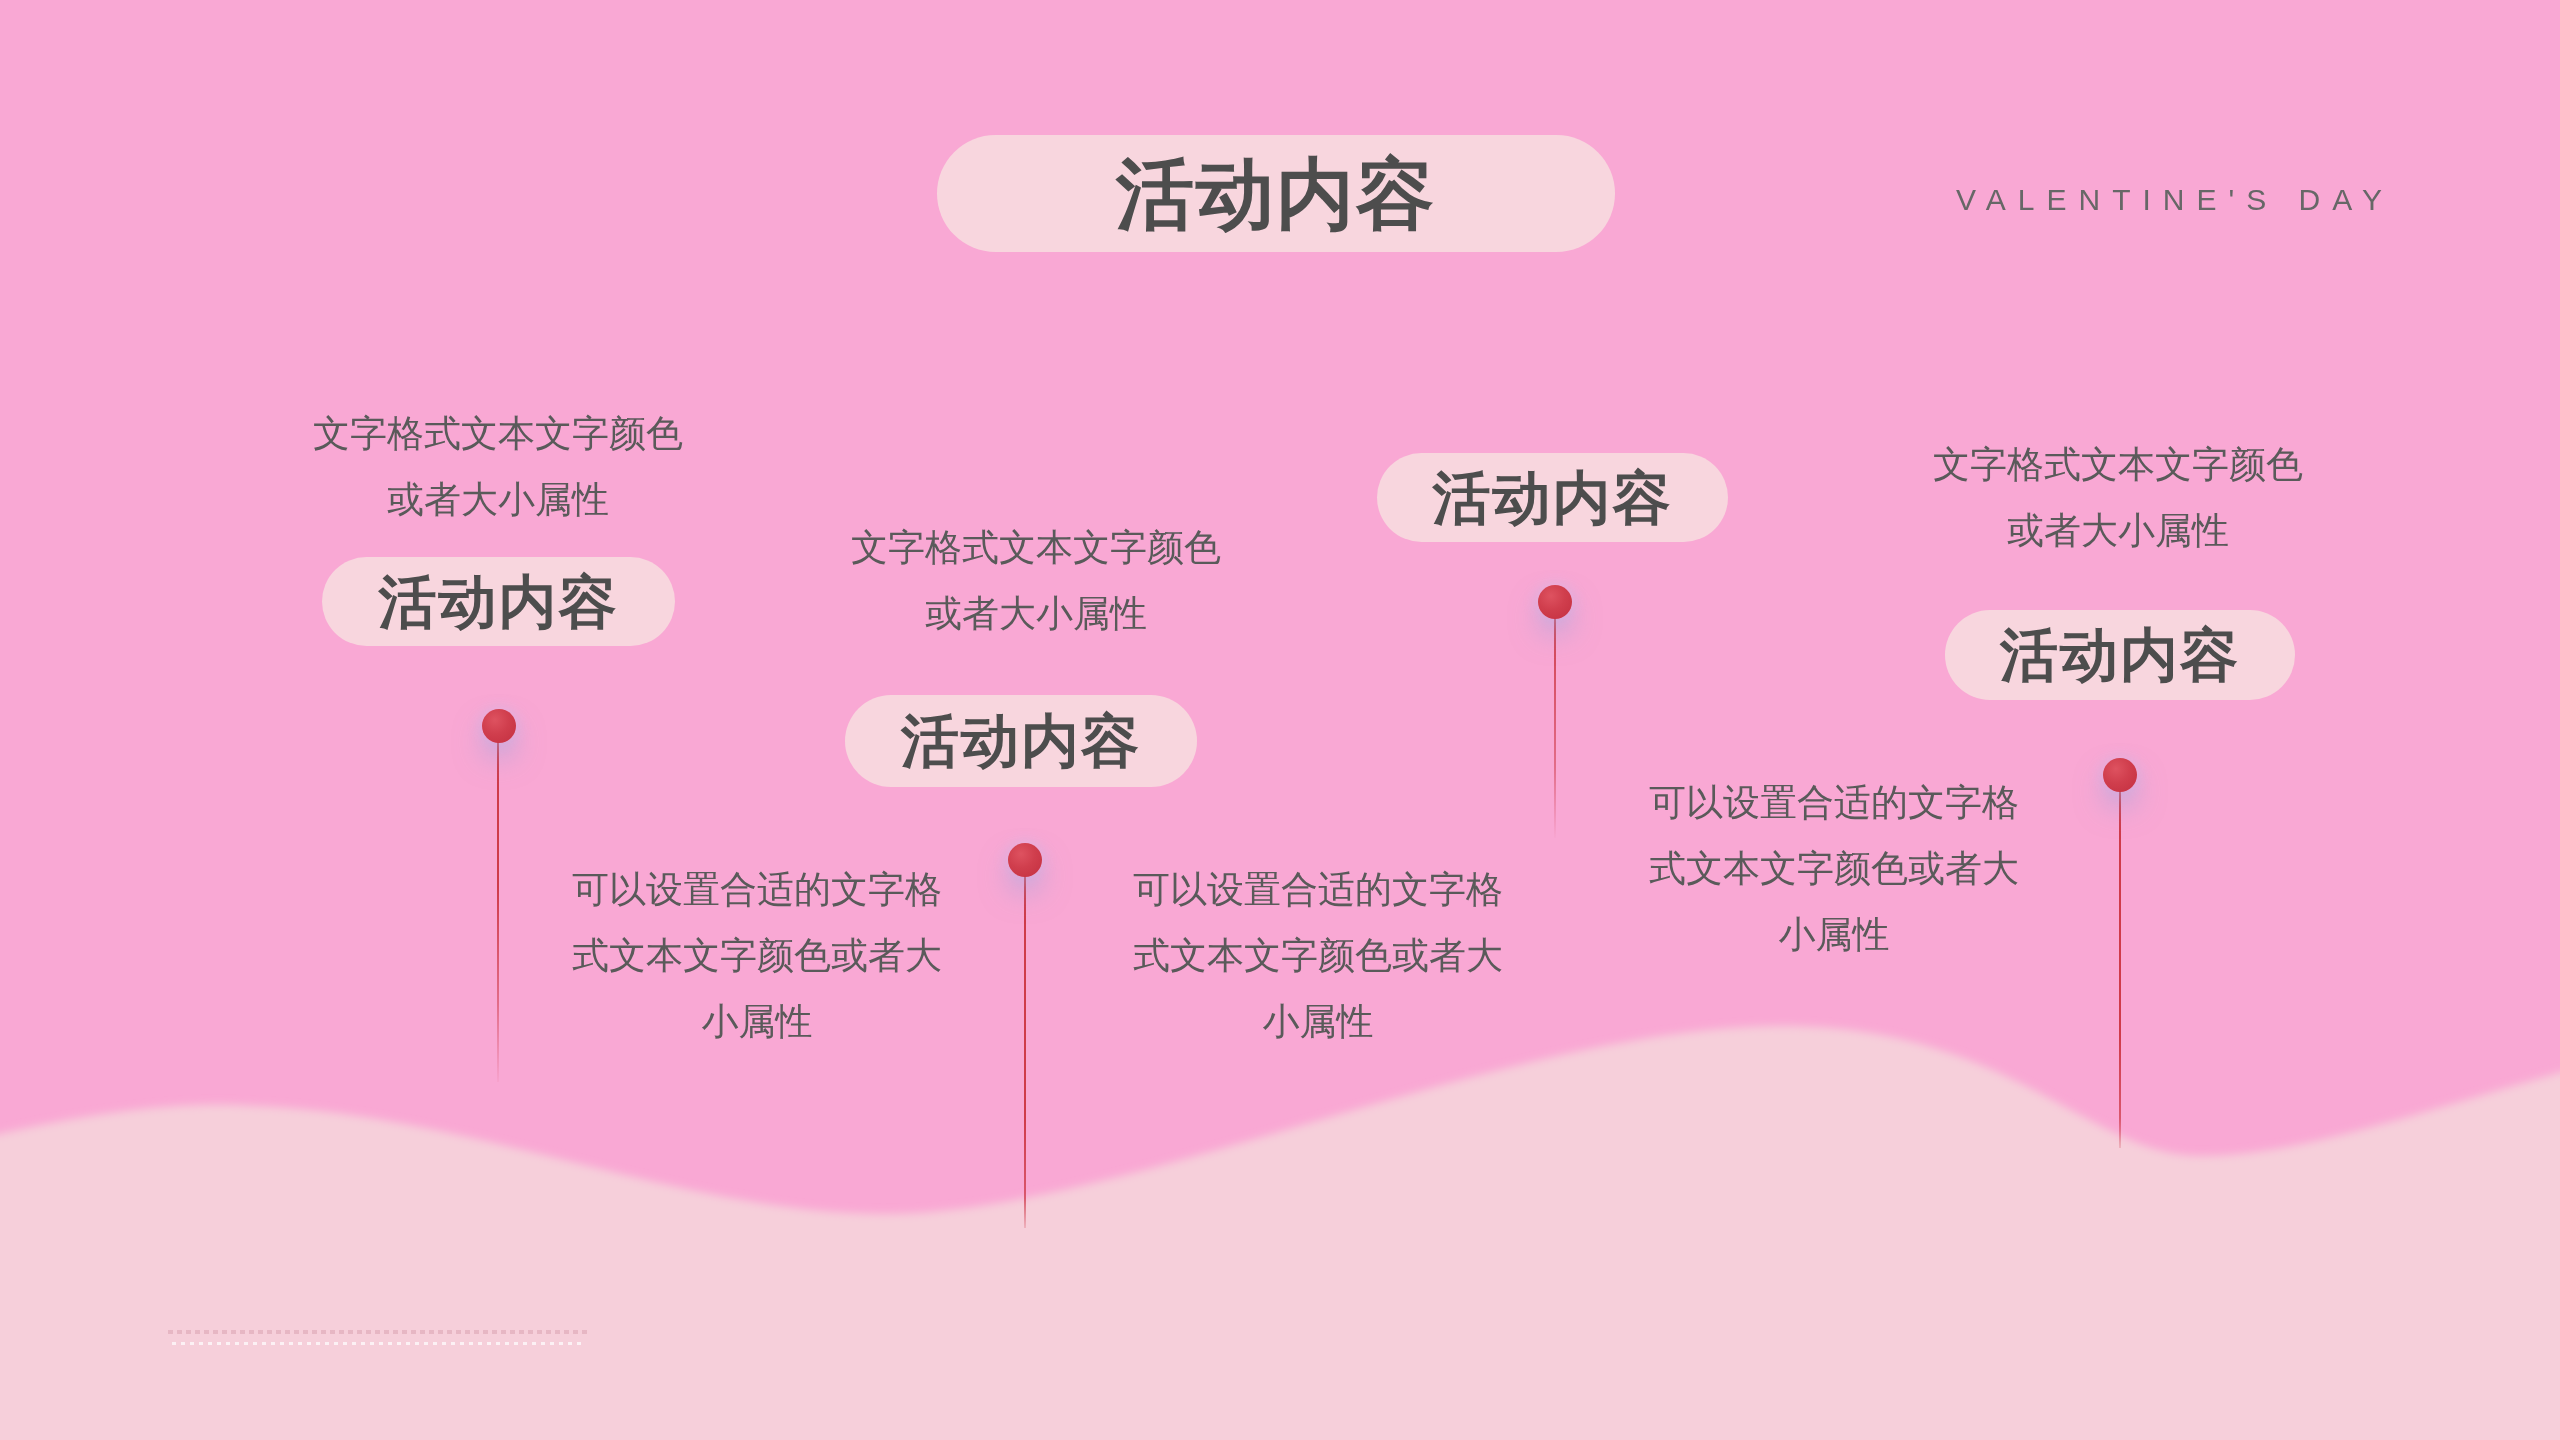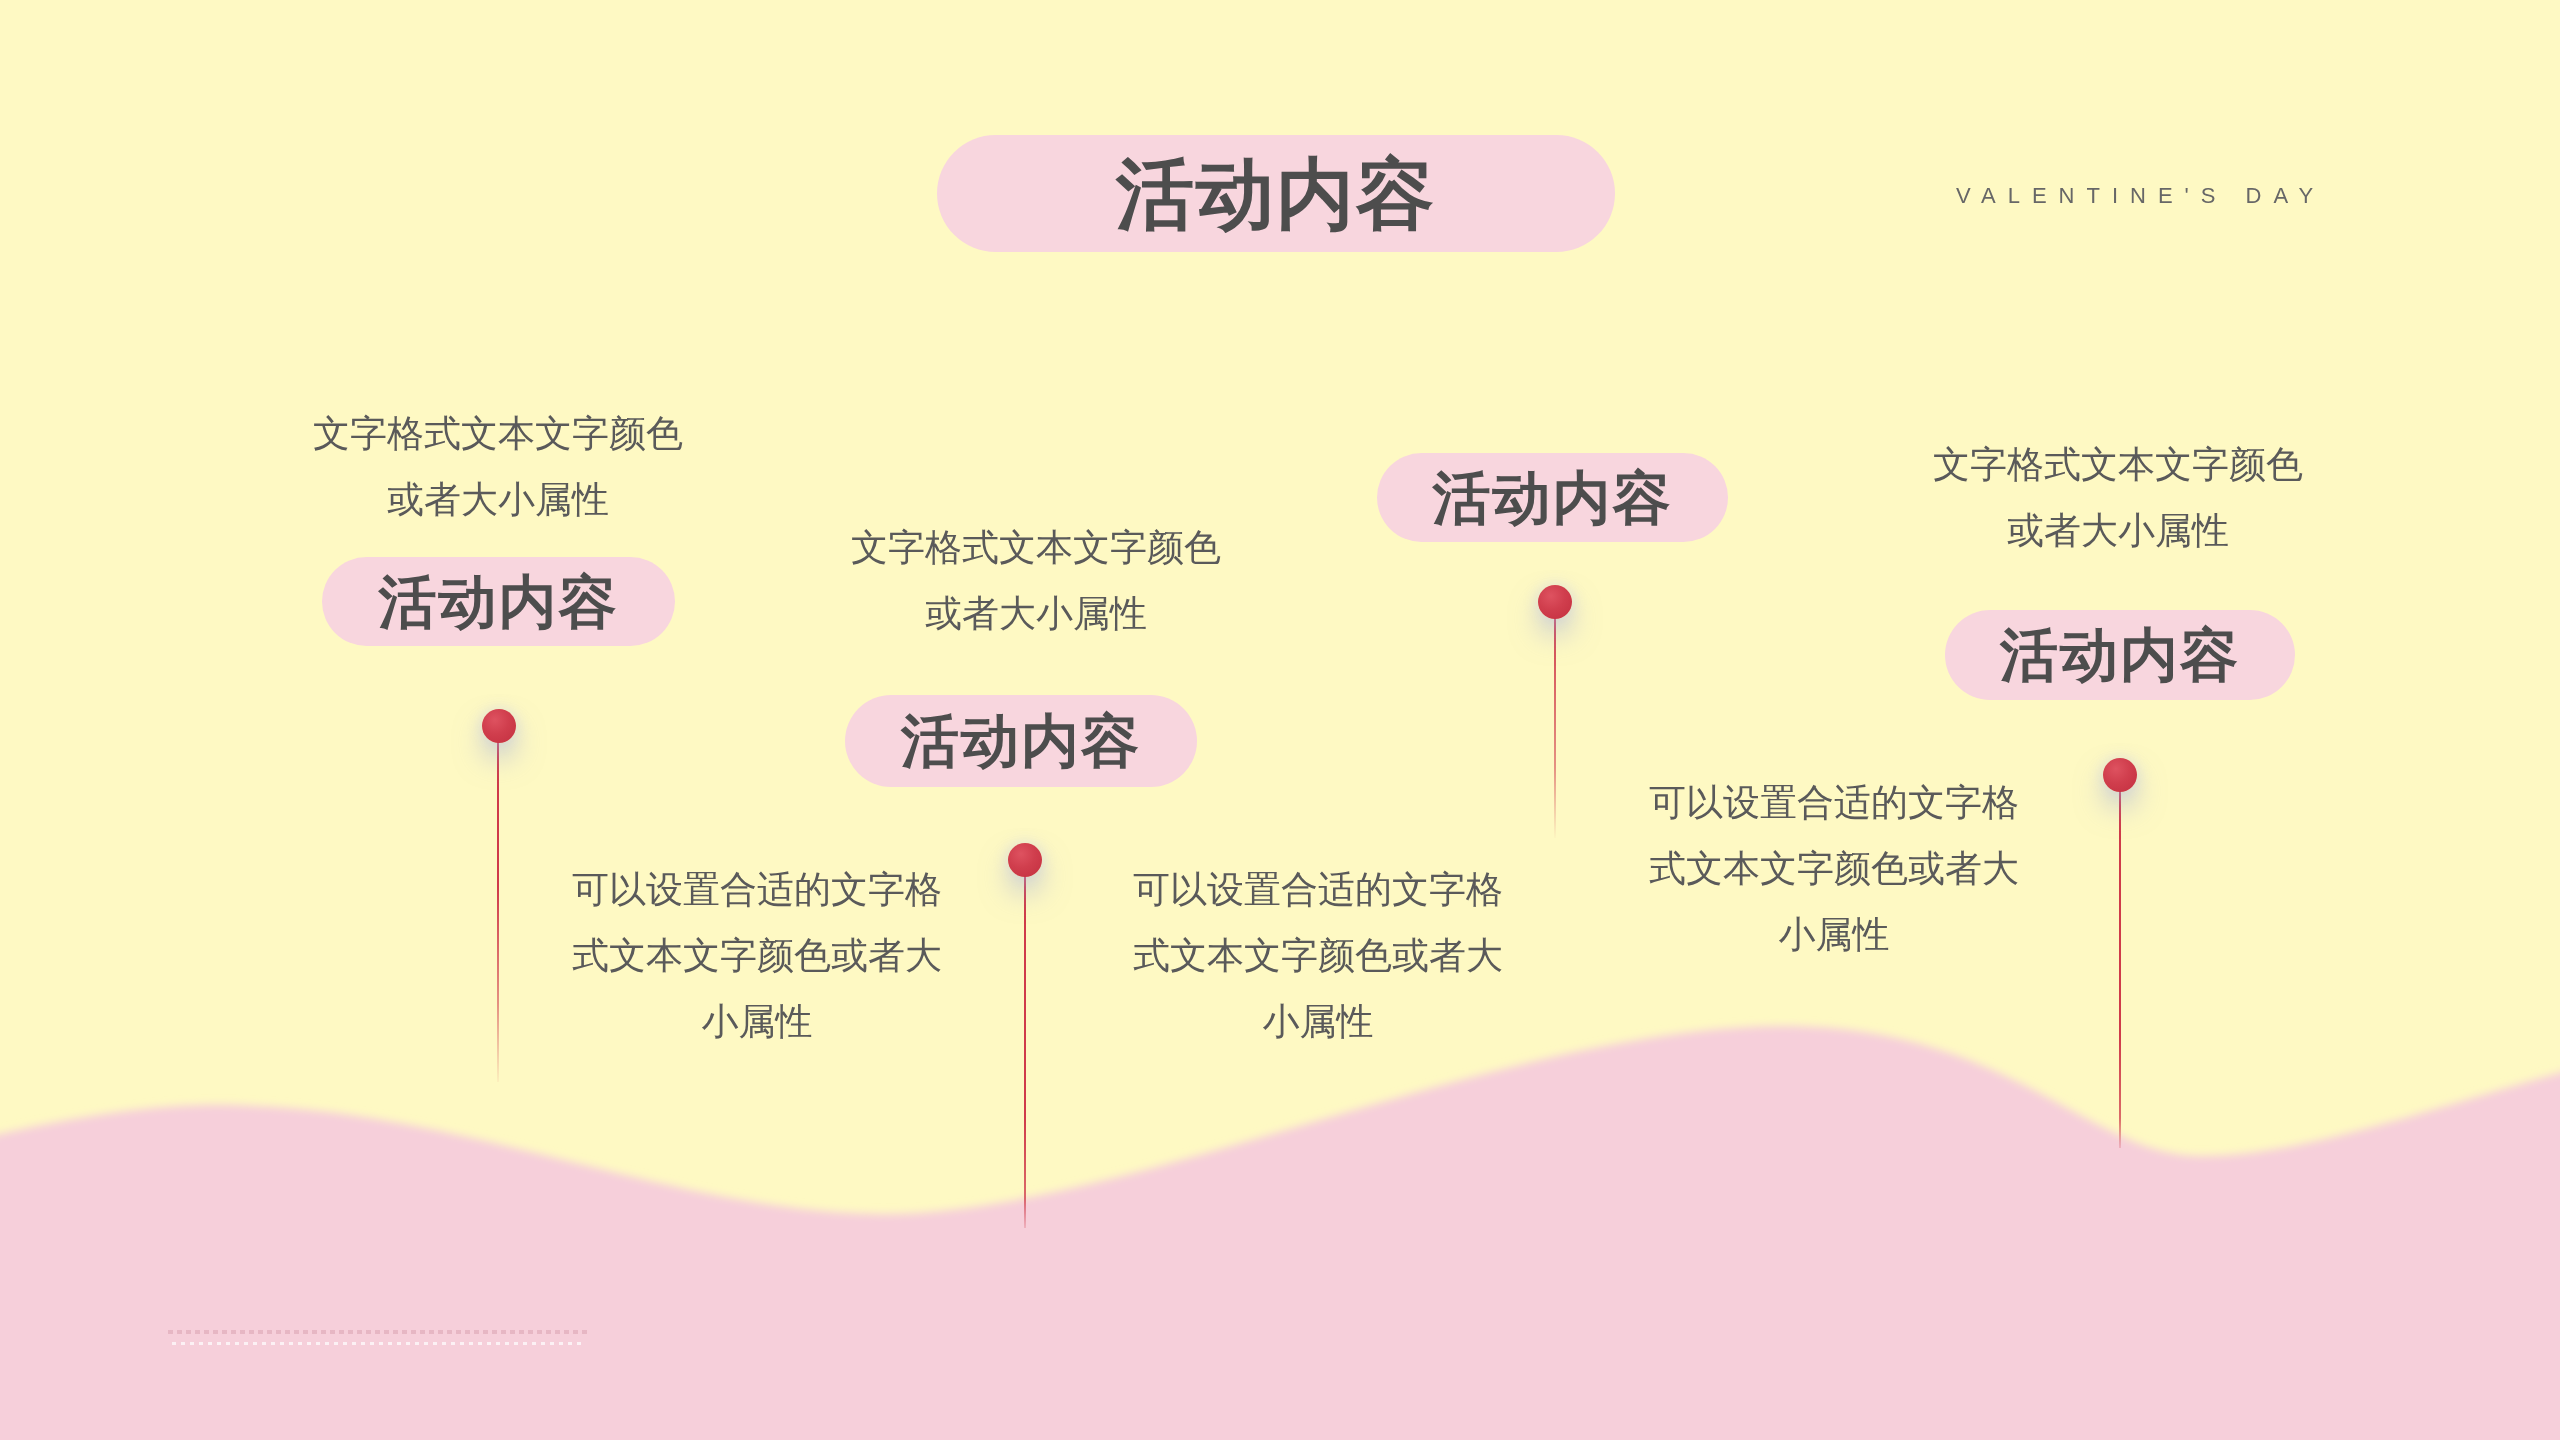--- a/index.html
+++ b/index.html
@@ -1,21 +1,21 @@
 <!DOCTYPE html>
 <html><head>
 <meta charset="utf-8">
 <style>
   html, body { margin: 0; padding: 0; background: #ffffff; }
   .stage {
     position: relative;
     width: 2560px;
     height: 1440px;
     overflow: hidden;
-    background: #fef9c3;
+    background: #f9a8d4;
     font-family: "Liberation Sans", "DejaVu Sans", sans-serif;
   }
 
   
   .wave {
     position: absolute;
     left: 0; top: 0;
     width: 2560px; height: 1440px;
     z-index: 1;
   }
@@ -43,21 +43,21 @@
     font-size: 78px;
     font-weight: 600;
     color: #4d4d4d;
     letter-spacing: 2px;
     line-height: 1;
   }
 
   .watermark {
     position: absolute;
     left: 1956px; top: 183px;
-    font-size: 22px;
+    font-size: 30px;
     letter-spacing: 12px;
     color: #676767;
     white-space: nowrap;
     z-index: 3;
   }
 
   
   .pill {
     position: absolute;
     background: #f8d6de;

